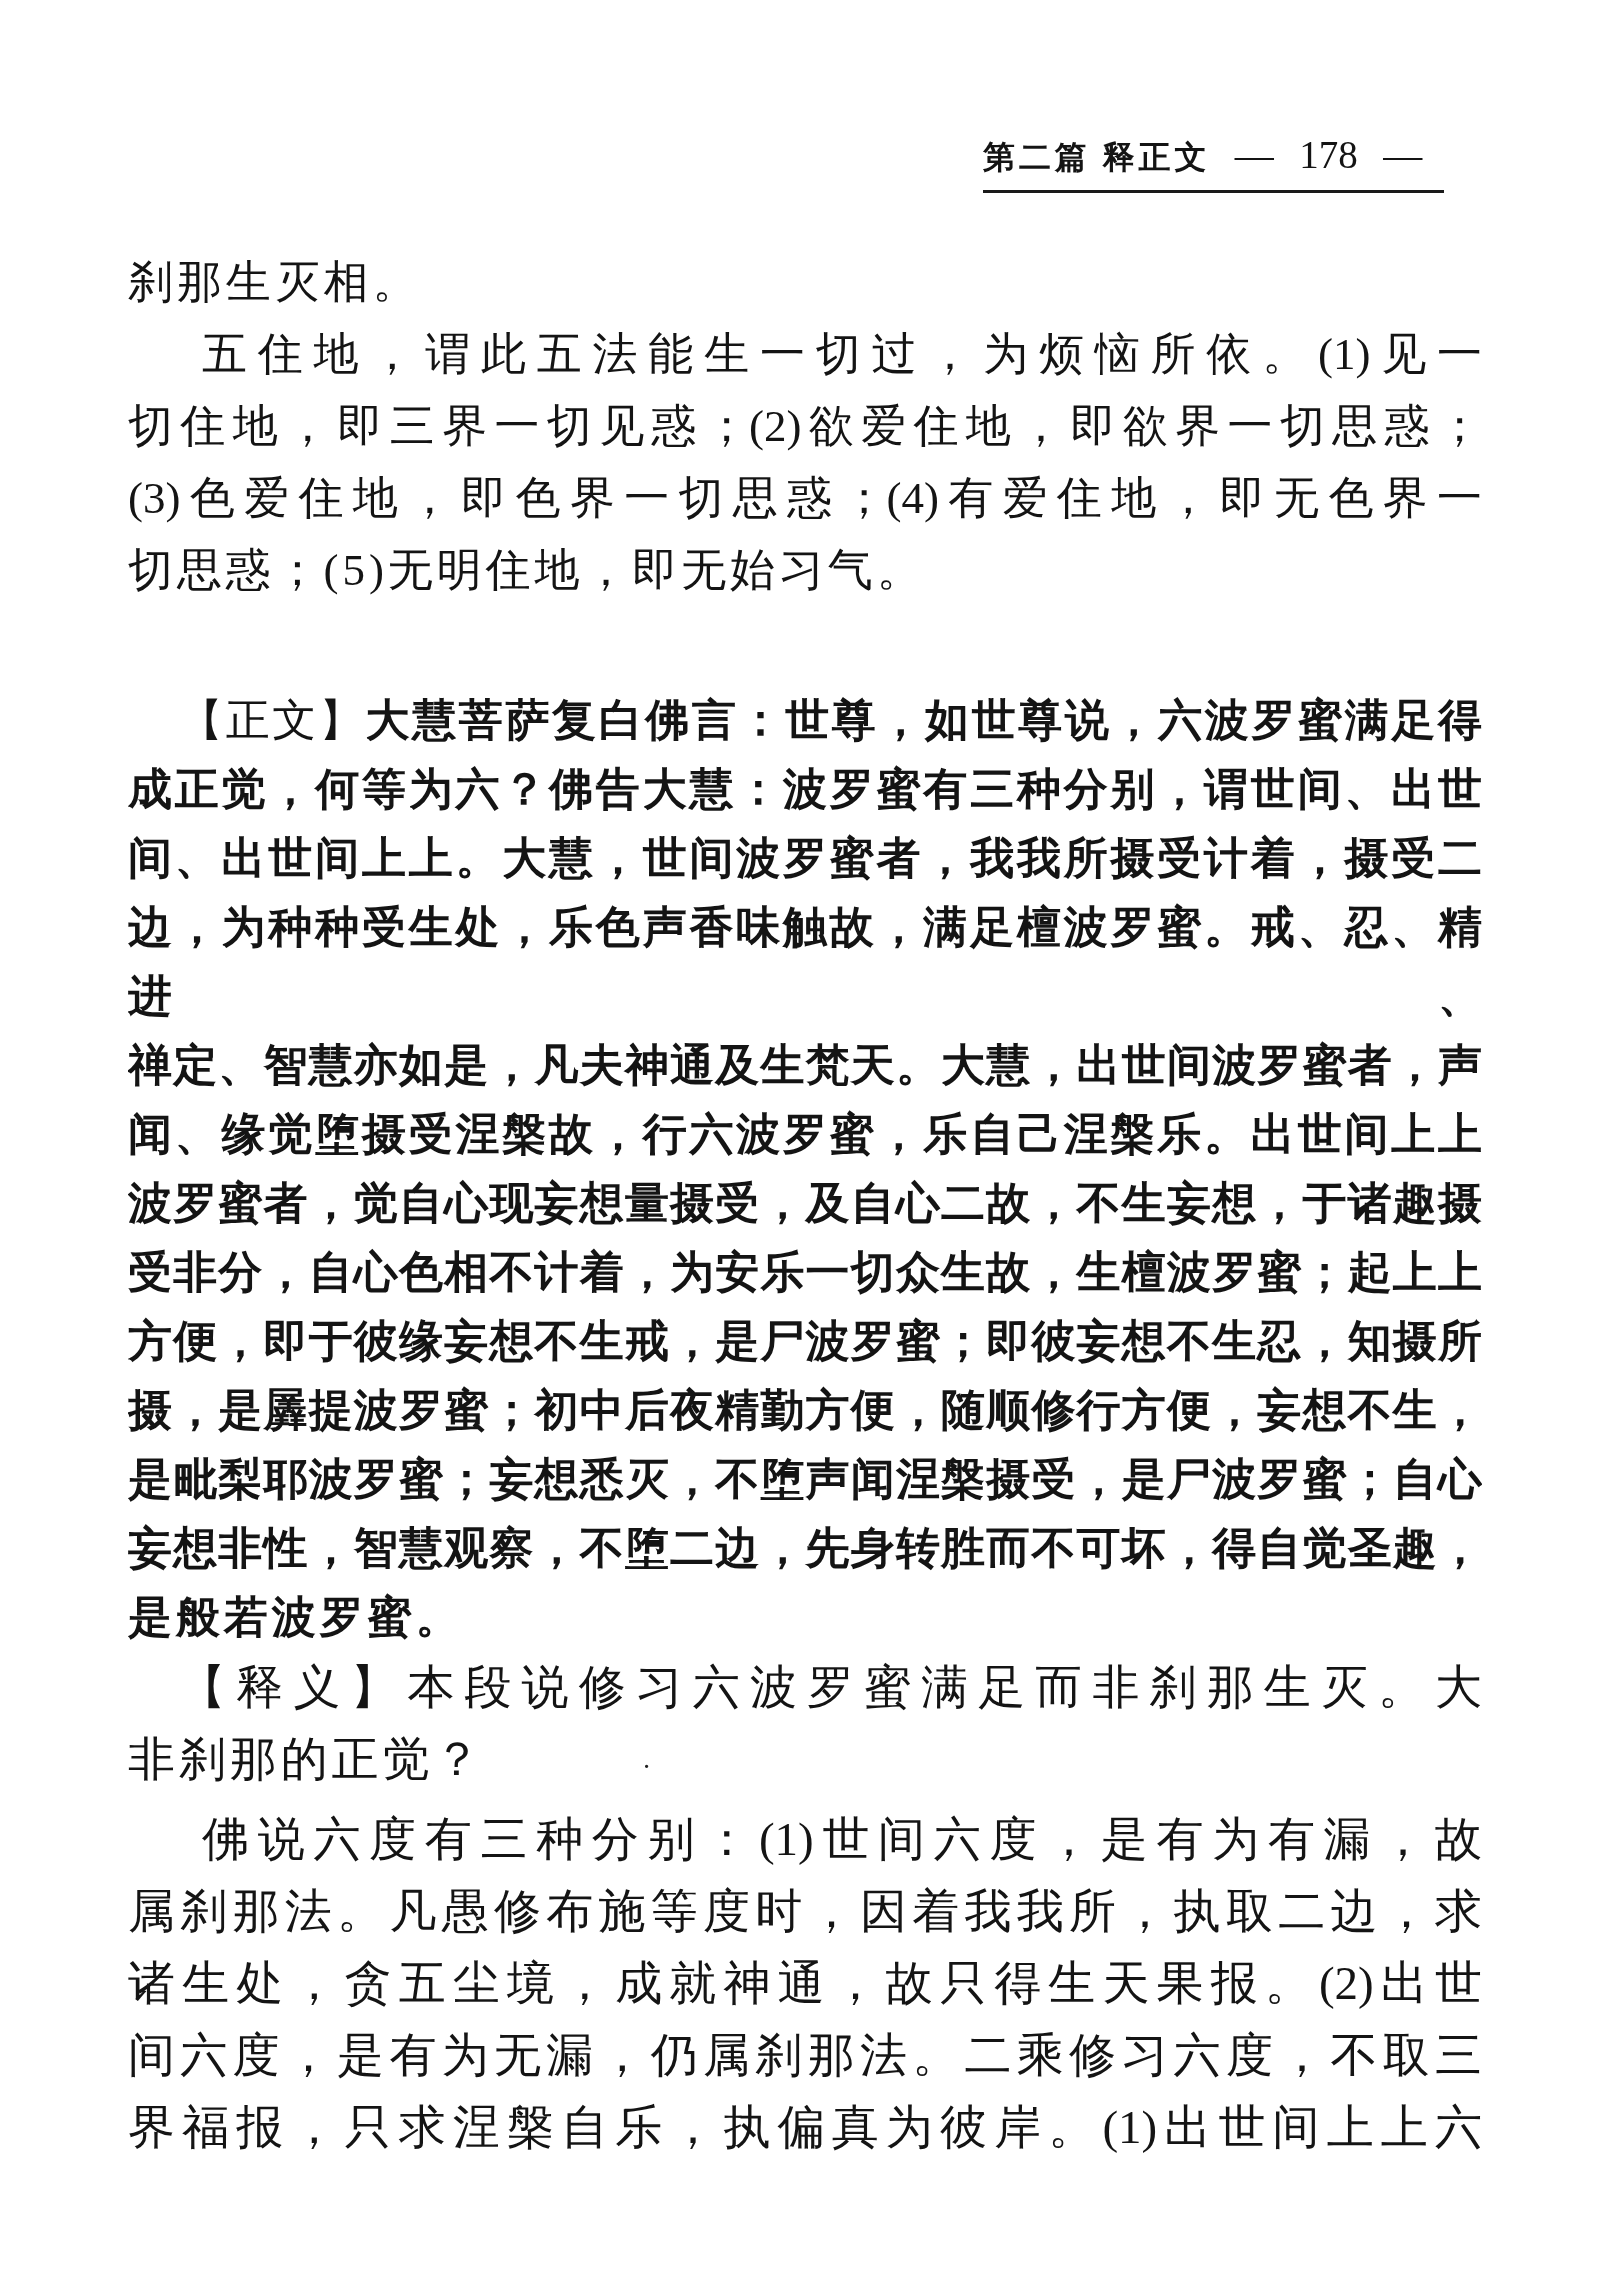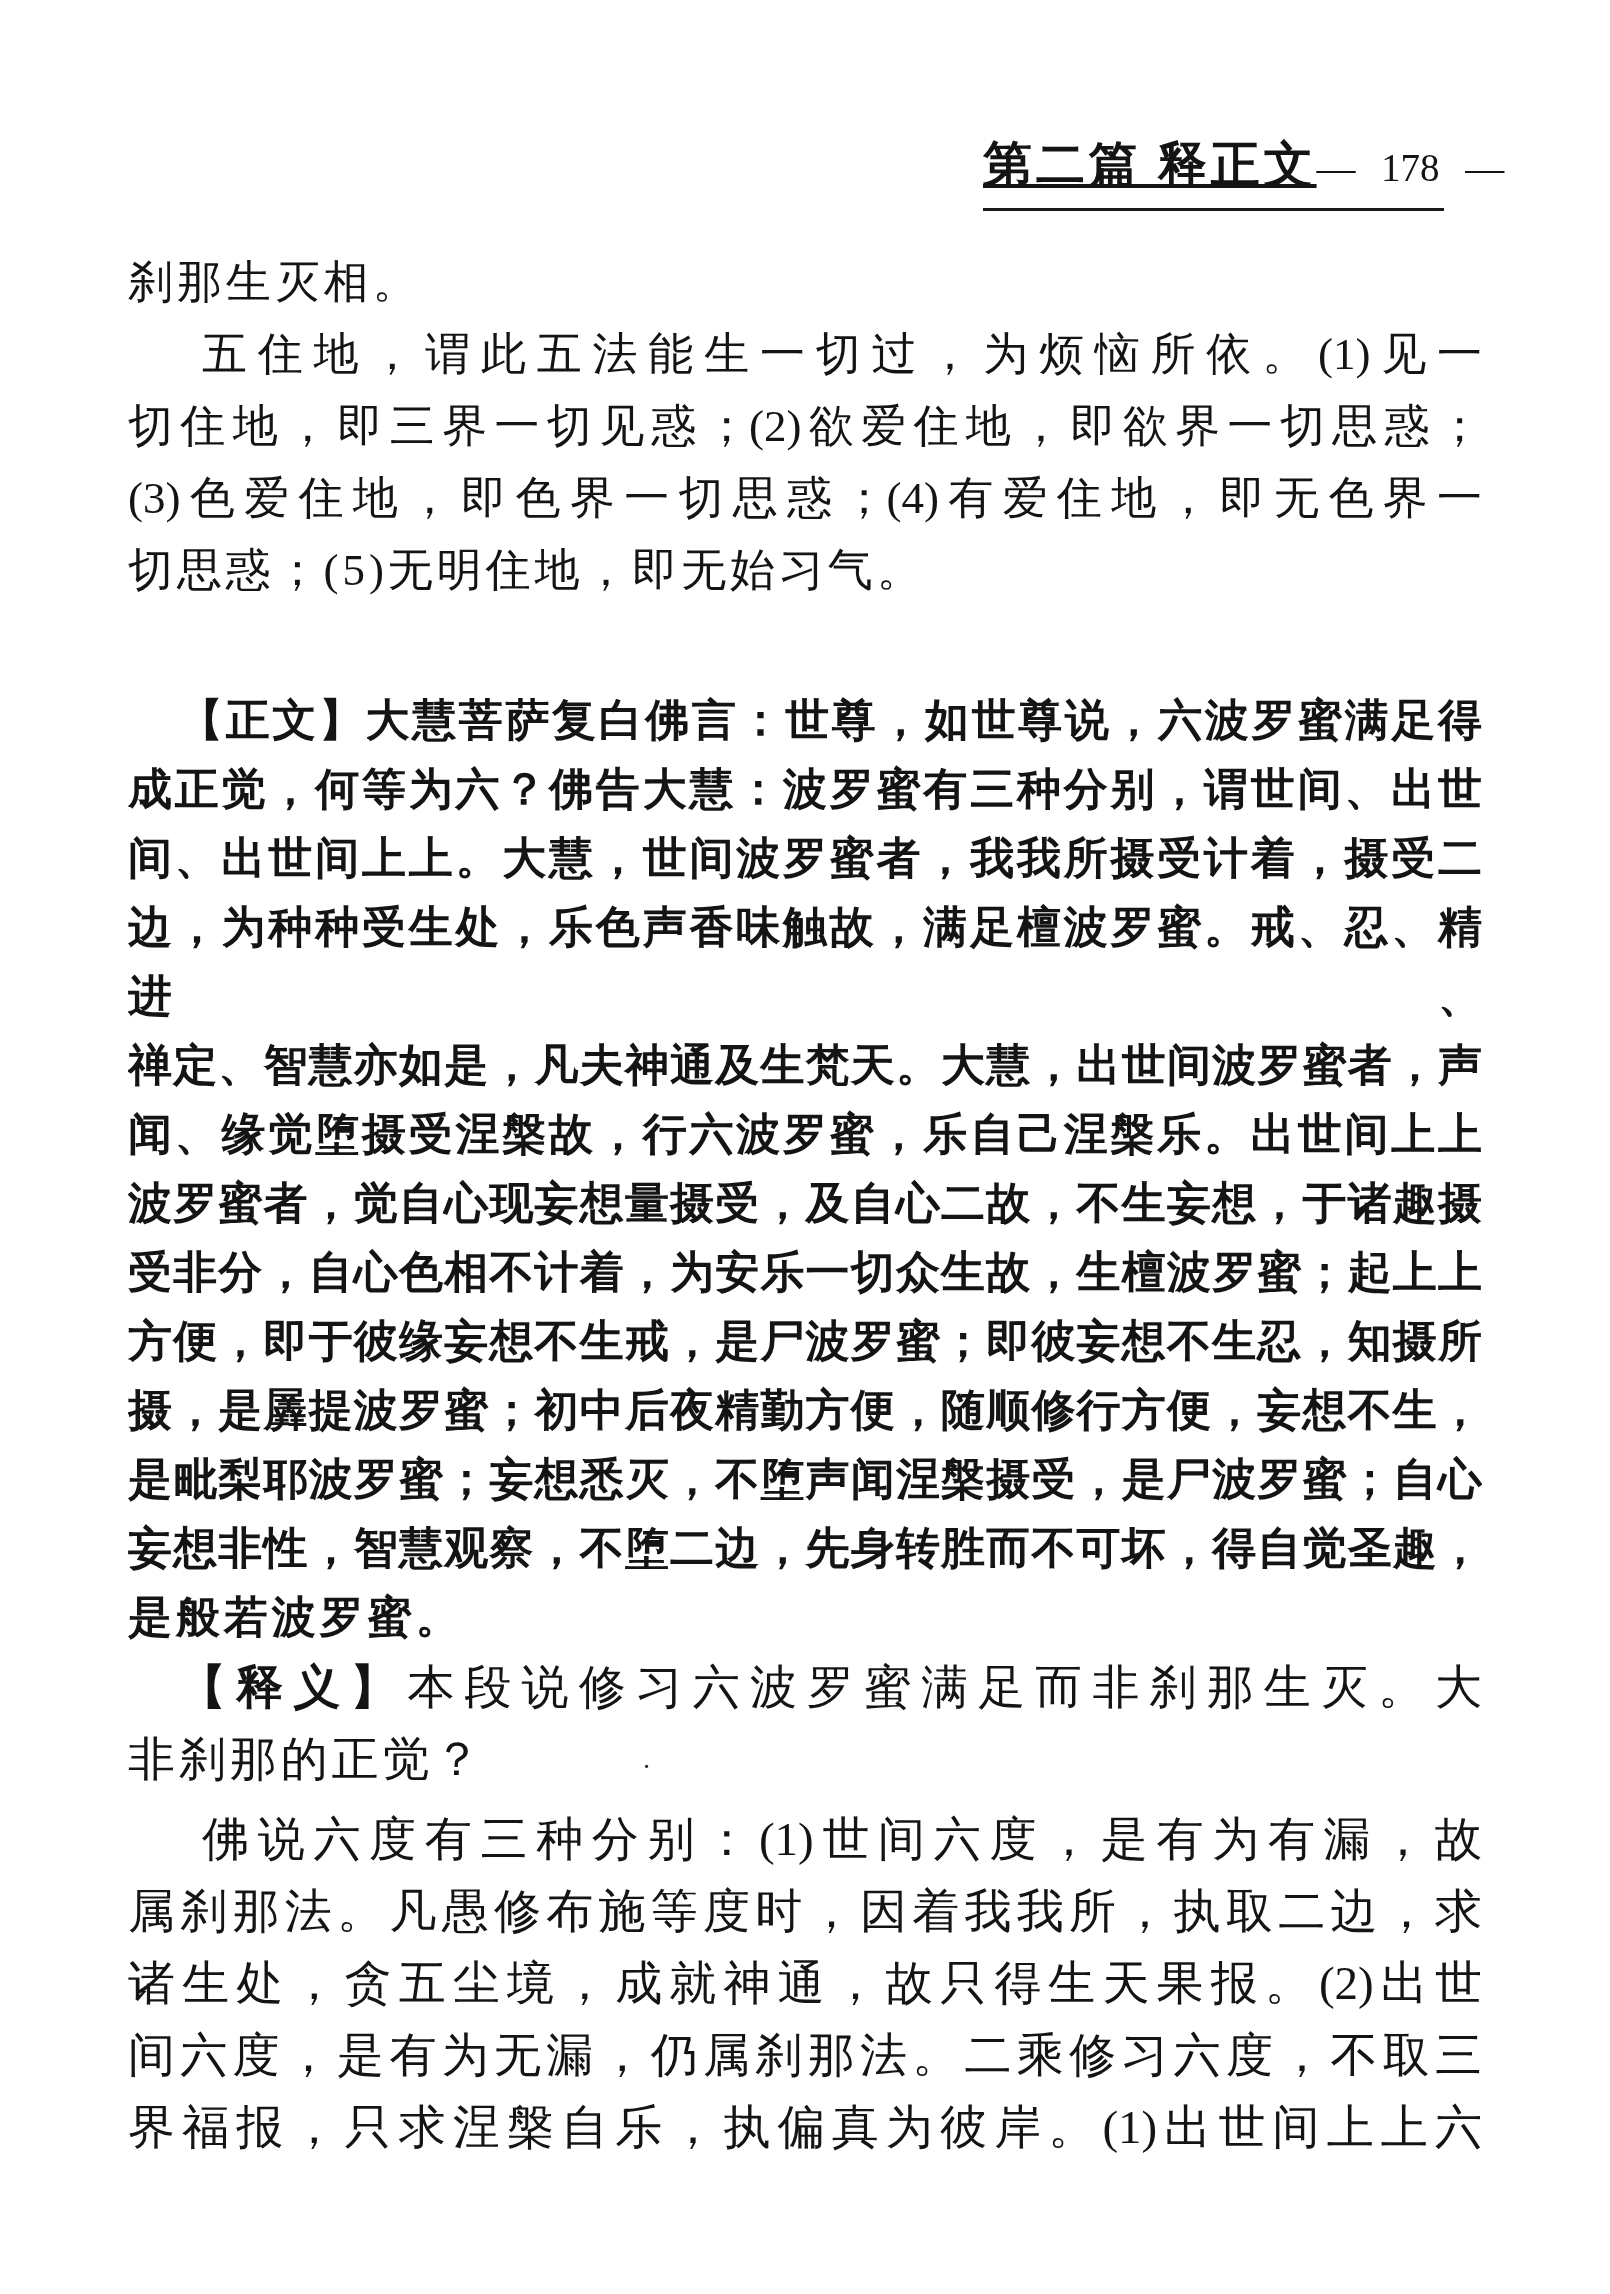--- a/index.html
+++ b/index.html
@@ -20,24 +20,23 @@
     width: 461px;
     display: flex;
     justify-content: space-between;
     align-items: baseline;
     border-bottom: 3.9px solid #1a1a1a;
     padding-bottom: 9.9px;
   }
   .header-title {
     font-family: "Liberation Serif", serif;
     font-weight: 700;
-    font-size: 49px;
+    font-size: 32px;
     letter-spacing: 3.9px;
     white-space: nowrap;
-    text-decoration: underline;
   }
   .header-page {
     font-family: "Liberation Serif", serif;
     font-size: 39px;
     word-spacing: 15.8px;
     padding-right: 21.7px;
     white-space: nowrap;
   }
   
   .content {
@@ -60,21 +59,21 @@
   .line.fill {
     white-space: normal;
     text-align: justify;
     text-align-last: justify;
     text-justify: inter-character;
   }
   .line:not(.fill) { letter-spacing: 3.9px; }
   .line.first { text-indent: 74px; }
   .line.first.bracket { text-indent: 51px; }
   .sec-label {
-    font-weight: 700;
+    font-weight: 400;
     font-family: "Liberation Sans", sans-serif;
   }
   
   .speck {
     position: absolute;
     left: 642px;
     top: 1751px;
     font-size: 27.6px;
     color: #222222;
   }

